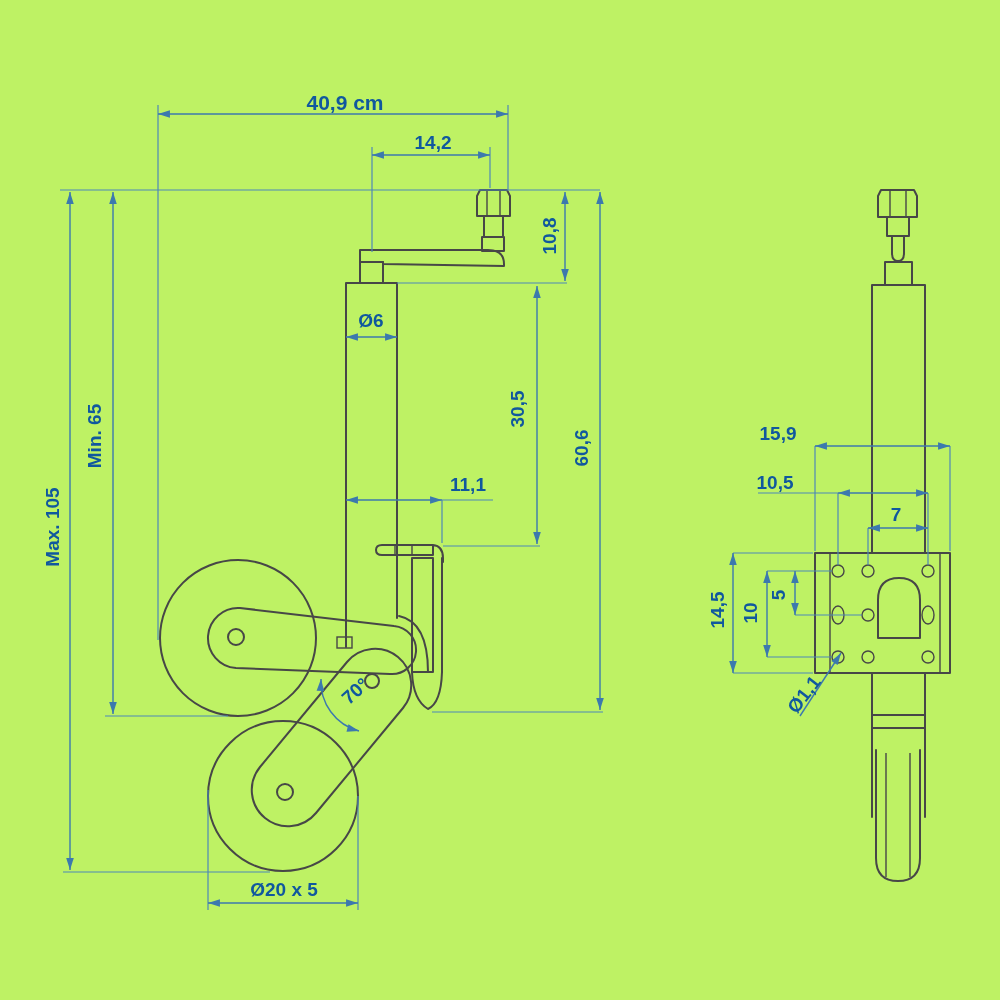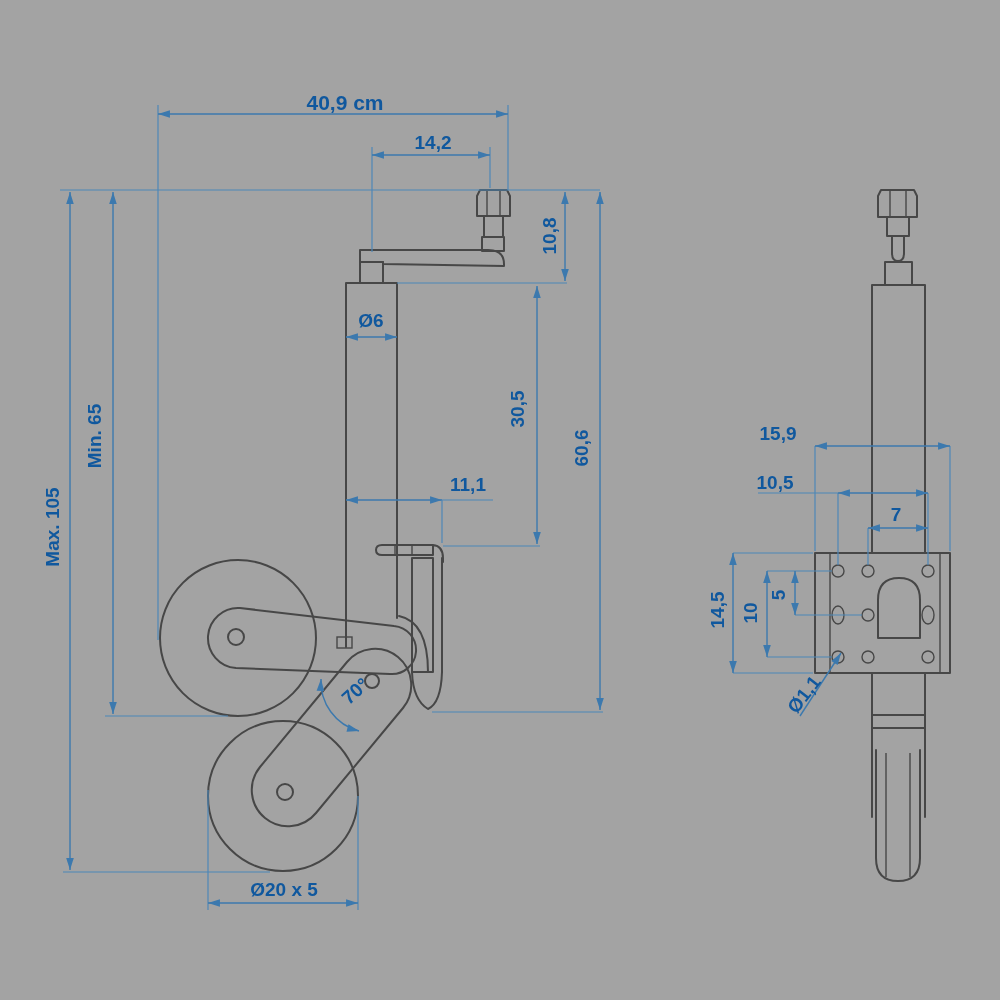--- a/index.html
+++ b/index.html
@@ -1,16 +1,16 @@
 <!DOCTYPE html>
 <html><head>
 <meta charset="utf-8">
 <style>
   html,body{margin:0;padding:0;background:#ffffff;}
-  .stage{width:1000px;height:1000px;position:relative;background:#a3a3a3;
+  .stage{width:1000px;height:1000px;position:relative;background:#bef264;
          font-family:"Liberation Sans", sans-serif;}
   svg{display:block;}
   .d    {stroke:#474747;stroke-width:2;fill:none;stroke-linejoin:round;stroke-linecap:round;}
   .dthin{stroke:#474747;stroke-width:1.4;fill:none;}
   .dim  {stroke:#3c79ae;stroke-width:1.4;fill:none;}
   .ext  {stroke:#4d87b8;stroke-width:1.2;fill:none;}
   .lbl  {fill:#10589e;font-family:"Liberation Sans", sans-serif;
          font-size:19px;font-weight:bold;}
   .lbl-big{font-size:21px;}
 </style>

